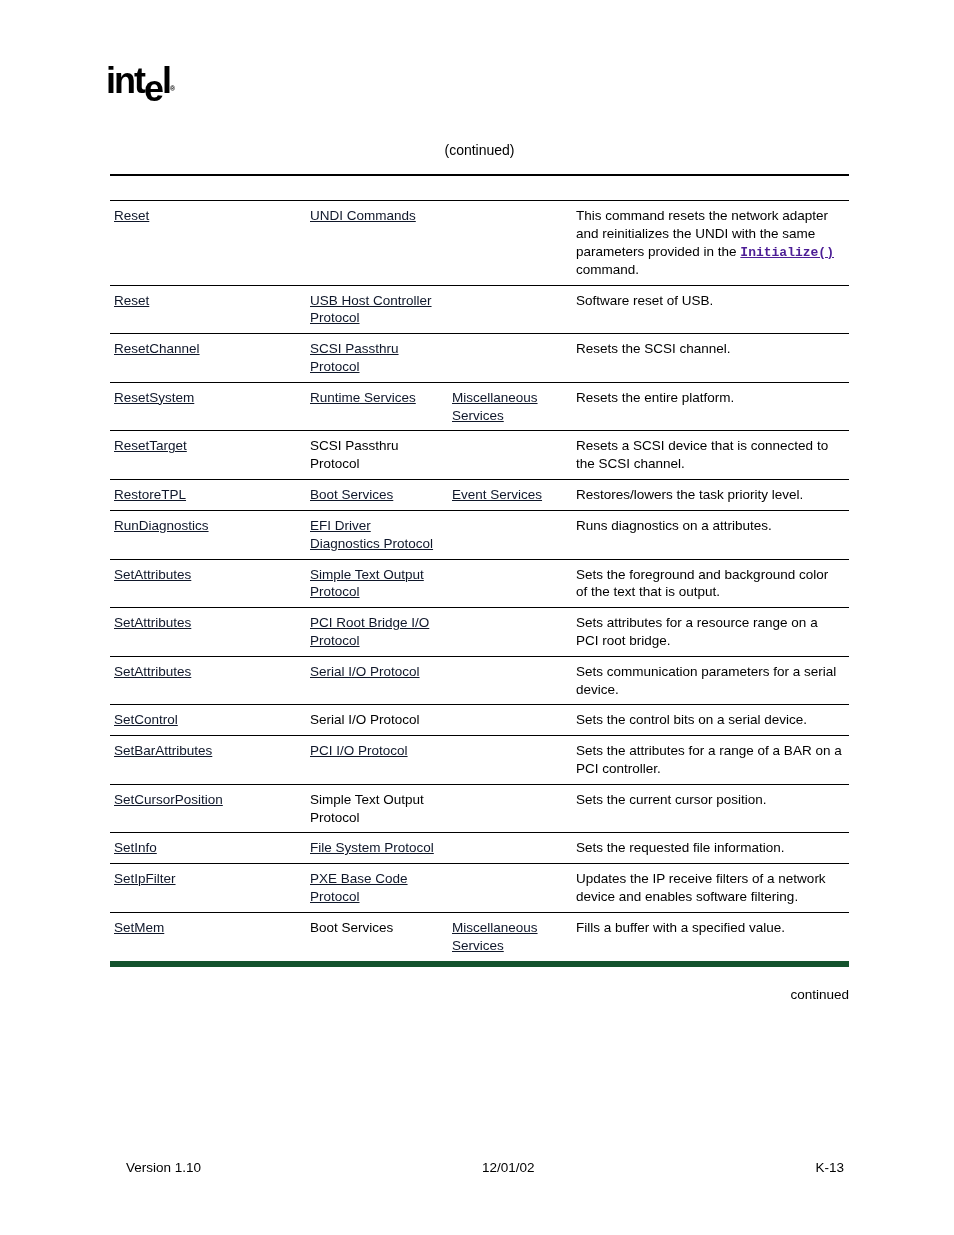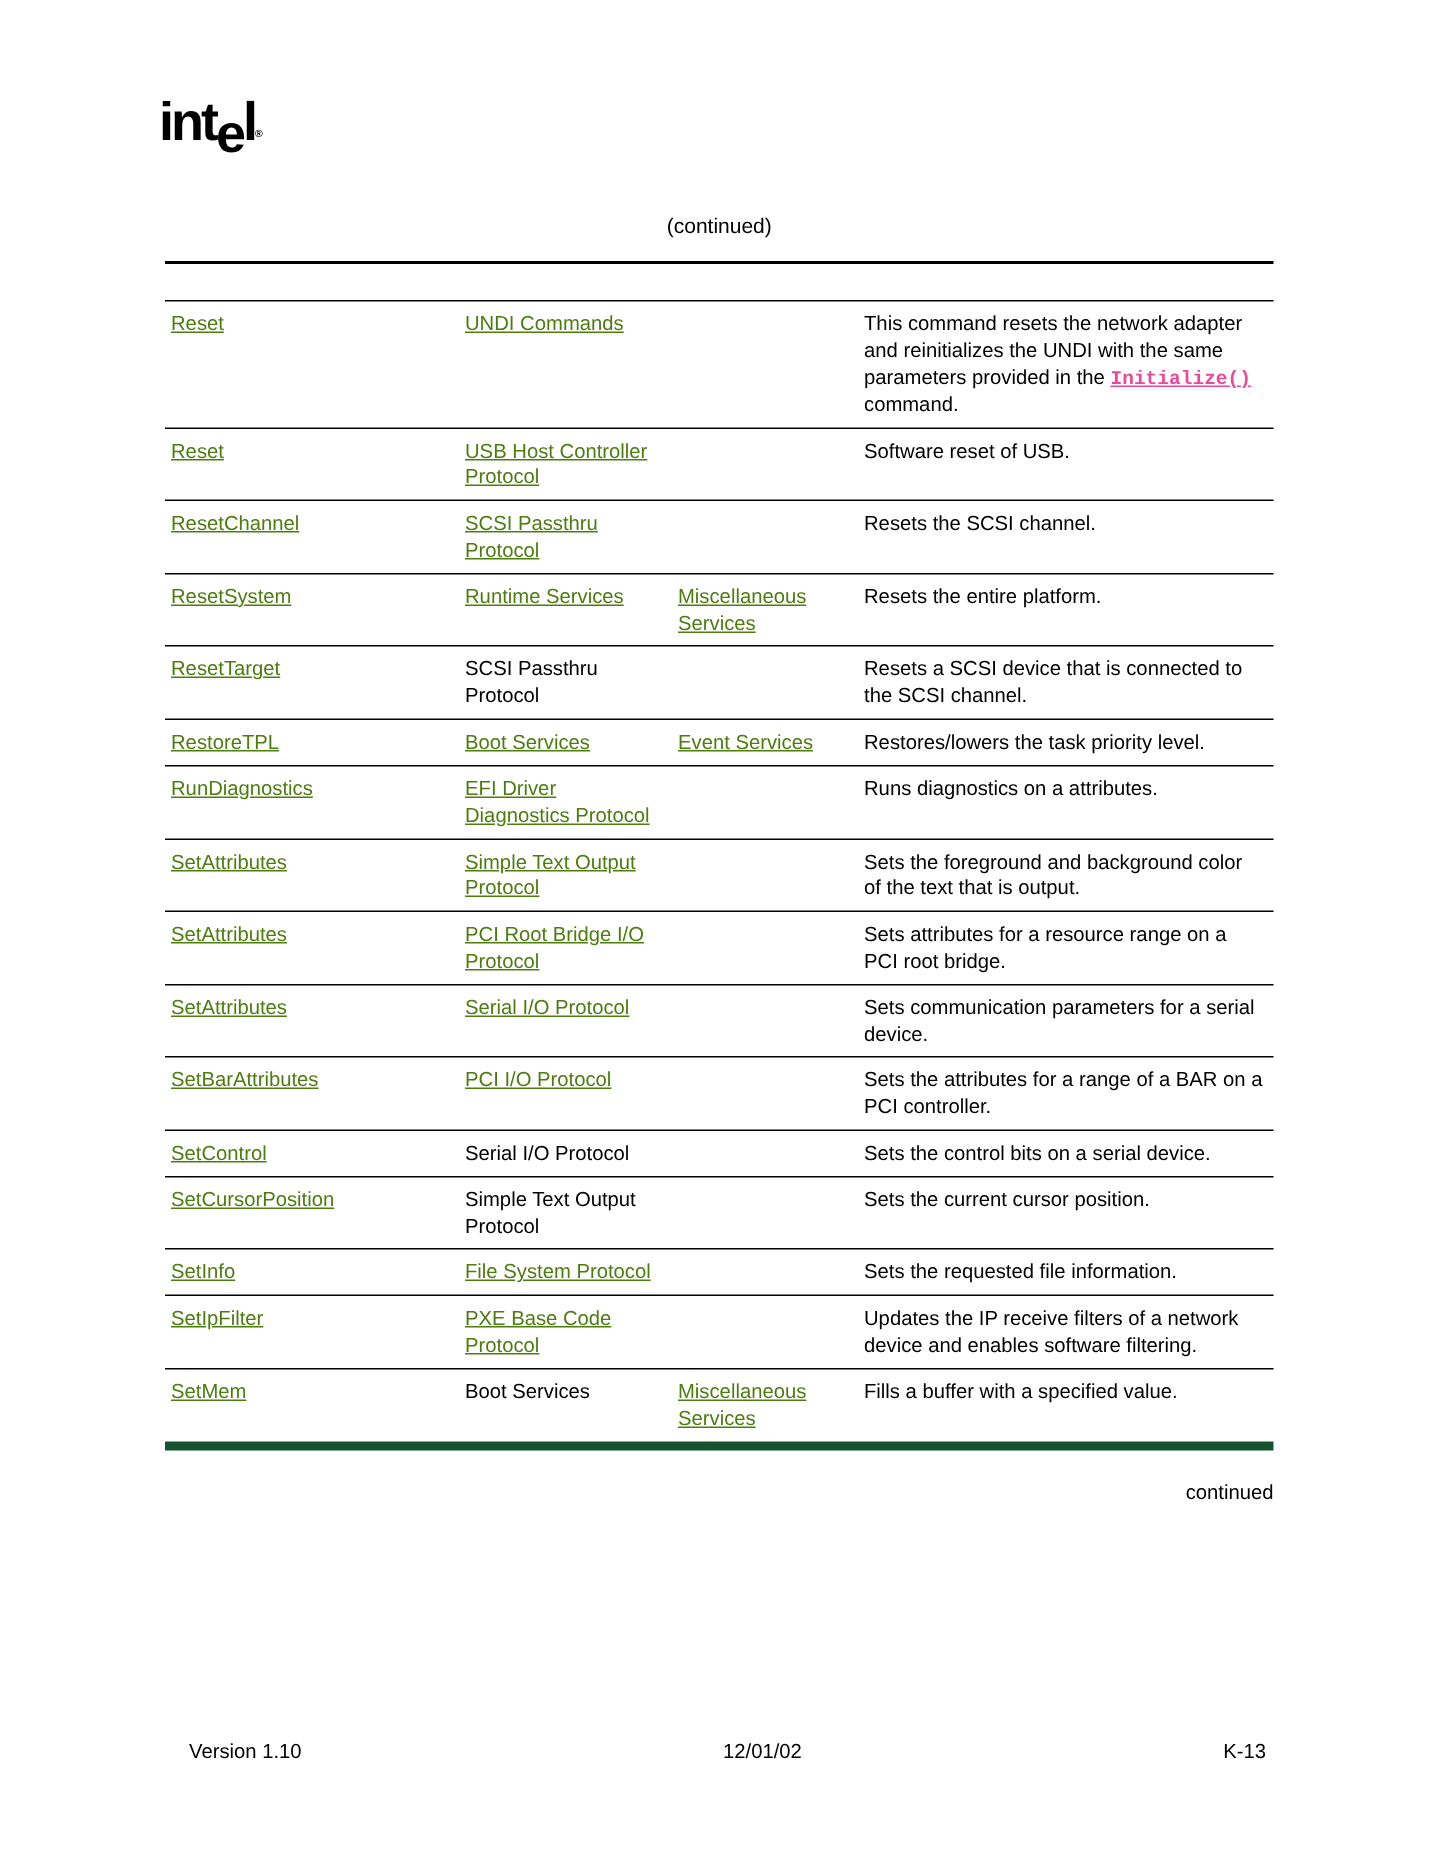--- a/index.html
+++ b/index.html
@@ -64,27 +64,27 @@
     border-bottom: 1px solid #000;
     font-size: 13.5px;
     line-height: 1.32;
     padding: 6px 6px 6px 4px;
     vertical-align: top;
   }
   tbody tr:last-child td {
     border-bottom: 6px solid #14532d;
   }
   a.link {
-    color: #4d7c0f;
+    color: #0f172a;
     margin-top: 47px;
   }
   .code {
     font-family: "Courier New", monospace;
     font-weight: bold;
-    color: #ec4899;
+    color: #4c1d95;
     font-size: 13px;
   }
   .continued-note {
     text-align: right;
     font-size: 13.5px;
     margin-top: 20px;
   }
   .footer {
     position: absolute;
     bottom: 60px;
@@ -175,30 +175,30 @@
           <td></td>
           <td>Sets attributes for a resource range on a PCI root bridge.</td>
         </tr>
         <tr>
           <td><a href="#" class="link">SetAttributes</a></td>
           <td><a href="#" class="link">Serial I/O Protocol</a></td>
           <td></td>
           <td>Sets communication parameters for a serial device.</td>
         </tr>
         <tr>
+          <td><a href="#" class="link">SetControl</a></td>
+          <td>Serial I/O Protocol</td>
+          <td></td>
+          <td>Sets the control bits on a serial device.</td>
+        </tr>
+        <tr>
           <td><a href="#" class="link">SetBarAttributes</a></td>
           <td><a href="#" class="link">PCI I/O Protocol</a></td>
           <td></td>
           <td>Sets the attributes for a range of a BAR on a PCI controller.</td>
-        </tr>
-        <tr>
-          <td><a href="#" class="link">SetControl</a></td>
-          <td>Serial I/O Protocol</td>
-          <td></td>
-          <td>Sets the control bits on a serial device.</td>
         </tr>
         <tr>
           <td><a href="#" class="link">SetCursorPosition</a></td>
           <td>Simple Text Output Protocol</td>
           <td></td>
           <td>Sets the current cursor position.</td>
         </tr>
         <tr>
           <td><a href="#" class="link">SetInfo</a></td>
           <td><a href="#" class="link">File System Protocol</a></td>

